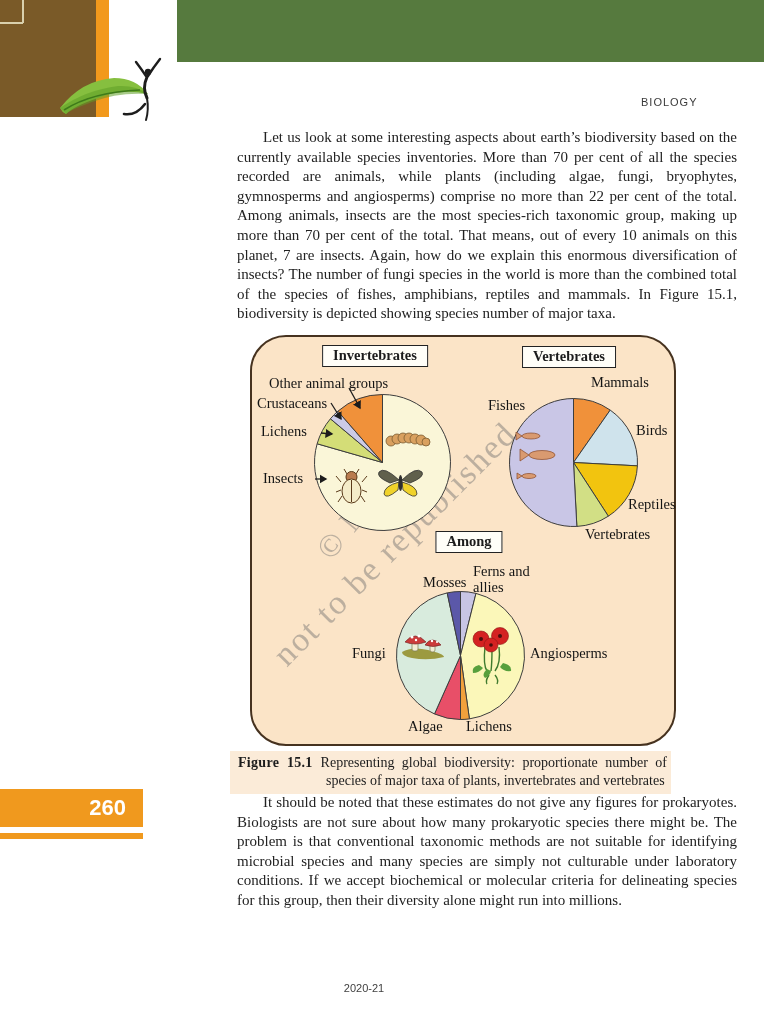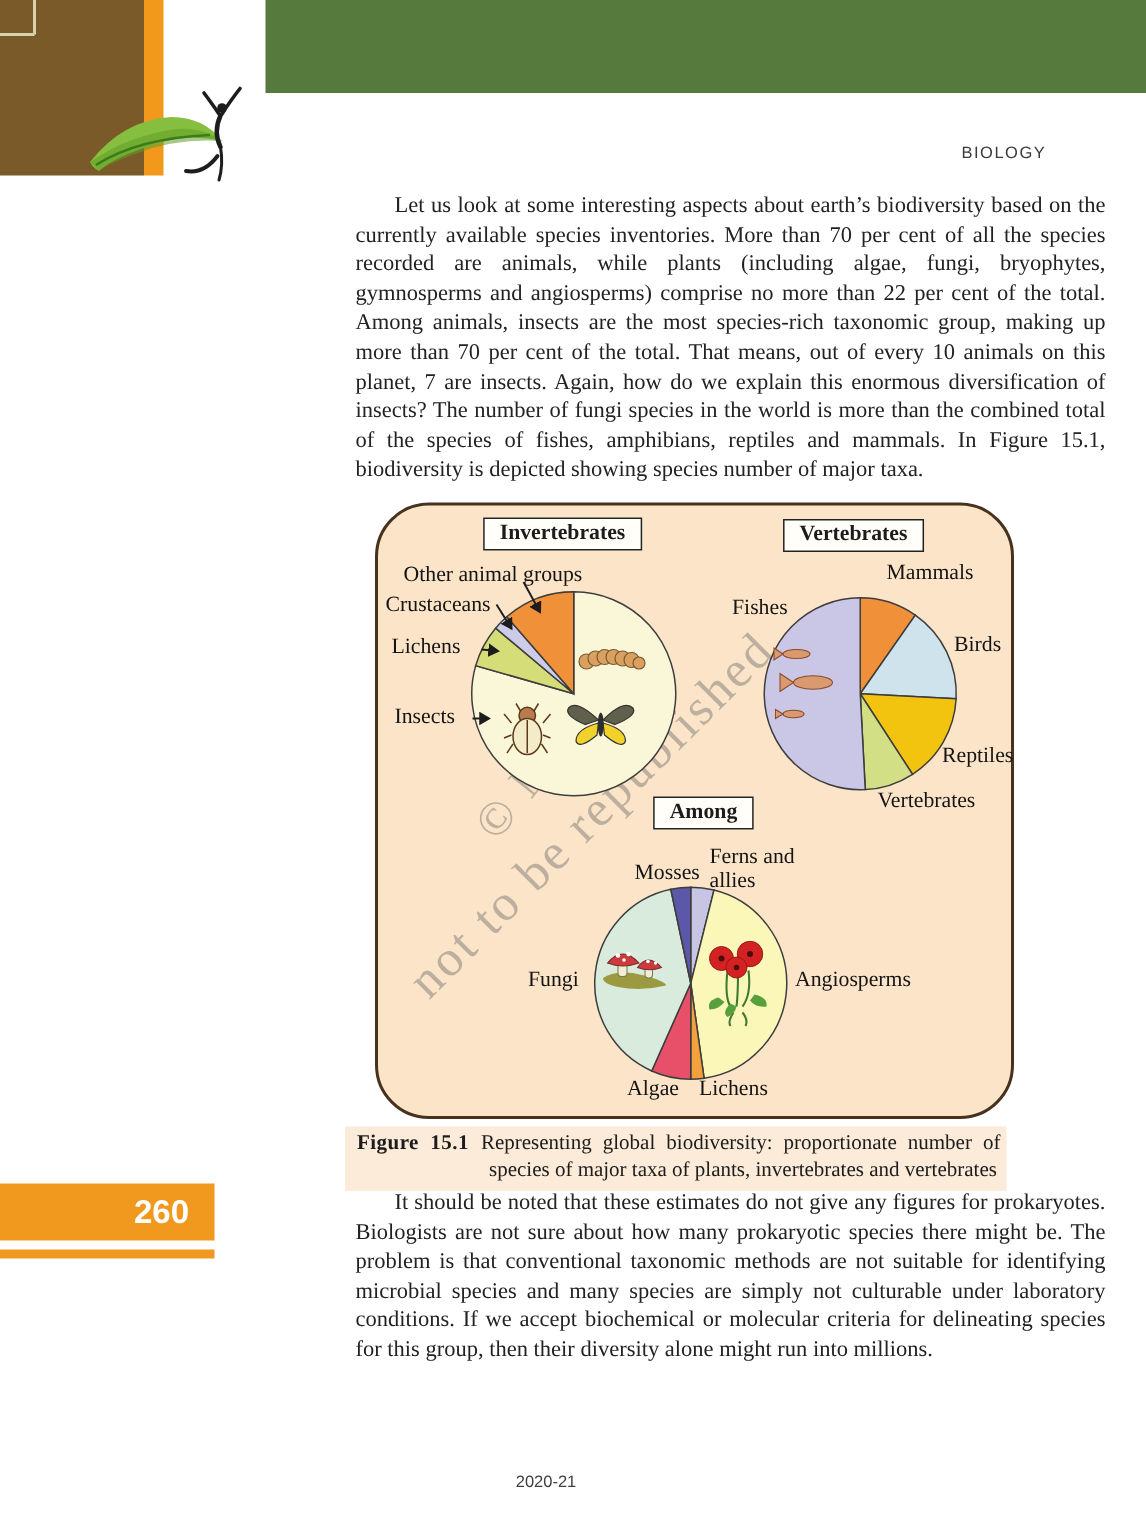--- a/index.html
+++ b/index.html
@@ -123,21 +123,21 @@
     <span class="pie-label" style="left:236px;top:61px;">Fishes</span>
     <span class="pie-label" style="left:339px;top:38px;">Mammals</span>
     <span class="pie-label" style="left:384px;top:86px;">Birds</span>
     <span class="pie-label" style="left:376px;top:160px;">Reptiles</span>
     <span class="pie-label" style="left:333px;top:190px;">Vertebrates</span>
 
     <span class="pie-label" style="left:171px;top:238px;">Mosses</span>
     <span class="pie-label wrap" style="left:221px;top:227px;width:76px;">Ferns and allies</span>
     <span class="pie-label" style="left:100px;top:309px;">Fungi</span>
     <span class="pie-label" style="left:278px;top:309px;">Angiosperms</span>
-    <span class="pie-label" style="left:166px;top:382px;">Algae</span>
+    <span class="pie-label" style="left:156px;top:382px;">Algae</span>
     <span class="pie-label" style="left:214px;top:382px;">Lichens</span>
 
     <svg class="abs" style="left:133px;top:94px;" width="46" height="17" viewBox="0 0 46 17">
       <g stroke="#7a5a30" stroke-width="0.8" fill="#d9a05f">
         <circle cx="6" cy="10" r="5"></circle>
           <circle cx="12" cy="8" r="5"></circle>
           <circle cx="18" cy="7" r="5"></circle>
         <circle cx="24" cy="7" r="5"></circle>
           <circle cx="30" cy="8" r="5"></circle>
           <circle cx="36" cy="9" r="5"></circle>

